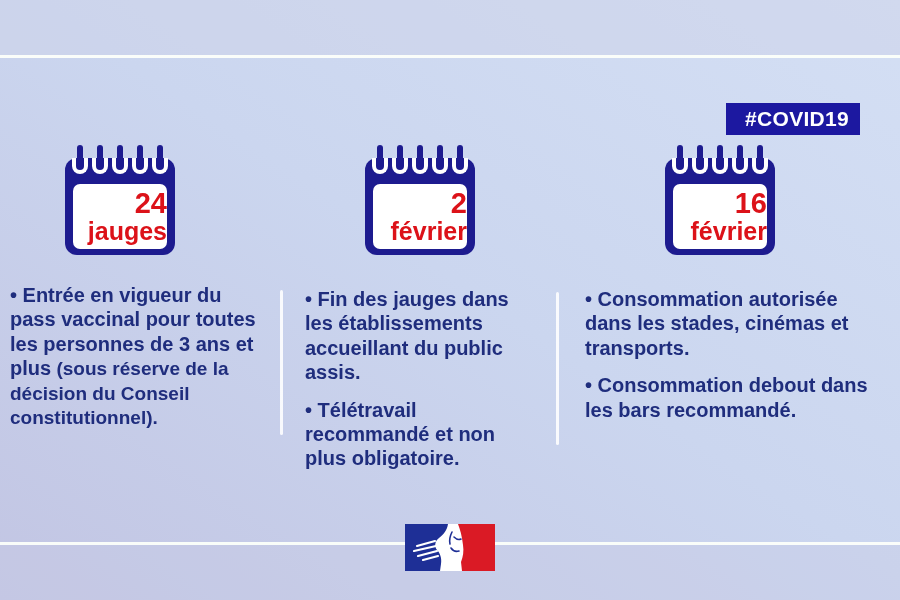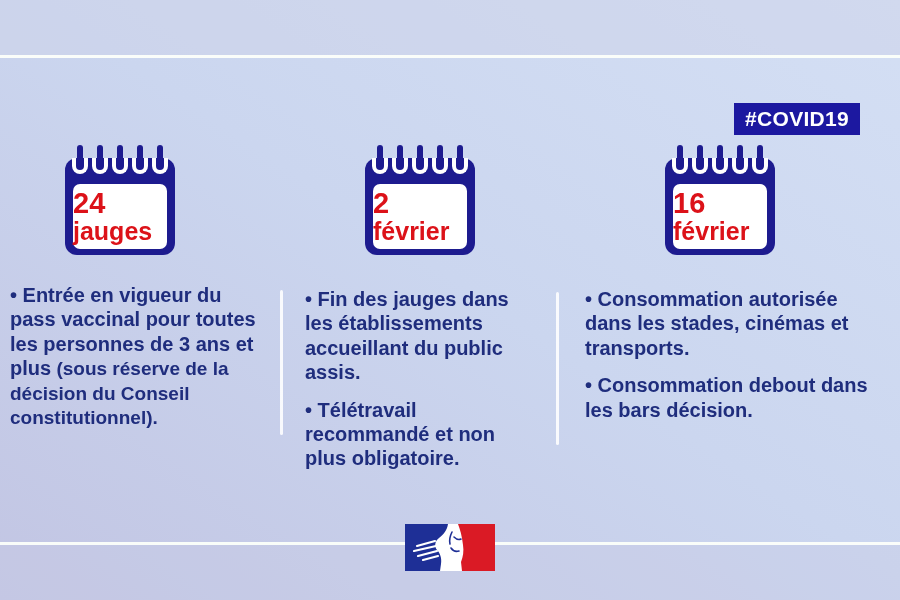--- a/index.html
+++ b/index.html
@@ -22,21 +22,21 @@
     position:absolute; left:0; width:100%; height:3px;
     background:rgba(252,255,250,0.95);
   }
   .rule-top { top:55px; }
   .rule-bottom { top:542px; }
 
   .badge {
     position:absolute; top:103px; right:40px;
     background:#1c18a0; color:#ffffff;
     font-weight:bold; font-size:21px; line-height:1;
-    padding:5px 11px 6px 11px; letter-spacing:0.3px;
+    padding:5px 11px 6px 19px; letter-spacing:0.3px;
   }
 
   
   .calendar {
     position:absolute; top:158px; width:110px; height:97px;
     background:#1d1b8f; border-radius:12px;
   }
   .cal1 { left:65px; }
   .cal2 { left:365px; }
   .cal3 { left:665px; }
@@ -50,21 +50,21 @@
     background:#1d1b8f; border-radius:3px 3px 0 0;
   }
   .ring {
     width:16px; height:16px;
     border:4px solid #ffffff; border-top:none;
     border-radius:0 0 9px 9px;
   }
   .date-face {
     position:absolute; left:8px; right:8px; top:26px; bottom:6px;
     background:#ffffff; border-radius:7px;
-    display:flex; flex-direction:column; align-items:flex-start; justify-content:center;
+    display:flex; flex-direction:column; align-items:flex-end; justify-content:center;
     color:#dc1219;
   }
   .date-day   { font-weight:bold; font-size:29px; line-height:1.05; }
   .date-month { font-weight:bold; font-size:25px; line-height:1.1; }
 
   
   .col-text {
     position:absolute; color:#1f2d7d;
     font-size:20px; font-weight:bold; line-height:1.22;
   }
@@ -187,21 +187,21 @@
     <p><span>• Entrée en vigueur du pass vaccinal pour toutes les personnes de 3 ans et plus</span><span class="reg"> (sous réserve de la décision du Conseil constitutionnel).</span></p>
   </div>
 
   <div class="col-text col-2">
     <p><span>• Fin des jauges dans les établissements accueillant du public assis.</span></p>
     <p><span>• Télétravail recommandé et non plus obligatoire.</span></p>
   </div>
 
   <div class="col-text col-3">
     <p><span>• Consommation autorisée dans les stades, cinémas et transports.</span></p>
-    <p><span>• Consommation debout dans les bars décision.</span></p>
+    <p><span>• Consommation debout dans les bars recommandé.</span></p>
   </div>
 
   <div class="vdiv vdiv-1"></div>
   <div class="vdiv vdiv-2"></div>
 
   <div class="gov-logo">
     <svg width="90" height="47" viewBox="0 0 90 47">
       <rect x="0" y="0" width="50" height="47" fill="#1e2f96"></rect>
       <rect x="50" y="0" width="40" height="47" fill="#da1a25"></rect>
       <path d="M43 0 C42 6 39 10 34 14 C30 17 29 22 32 26 C35 29 37 34 36 40 L35 47 L57 47 L56 38 C58 33 59 27 58 21 C57 12 55 5 53 0 Z" fill="#ffffff"></path>

